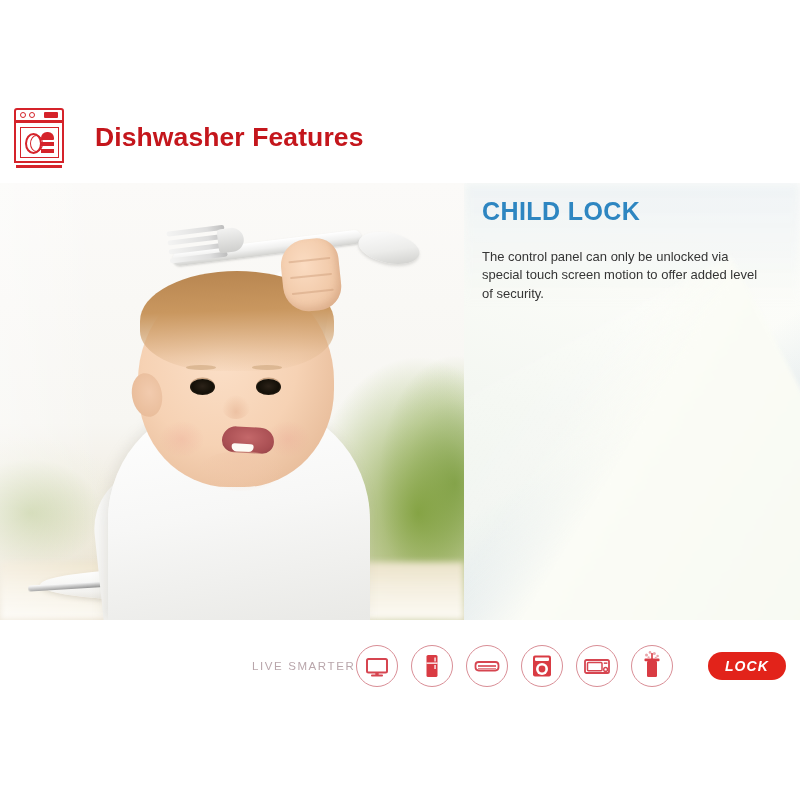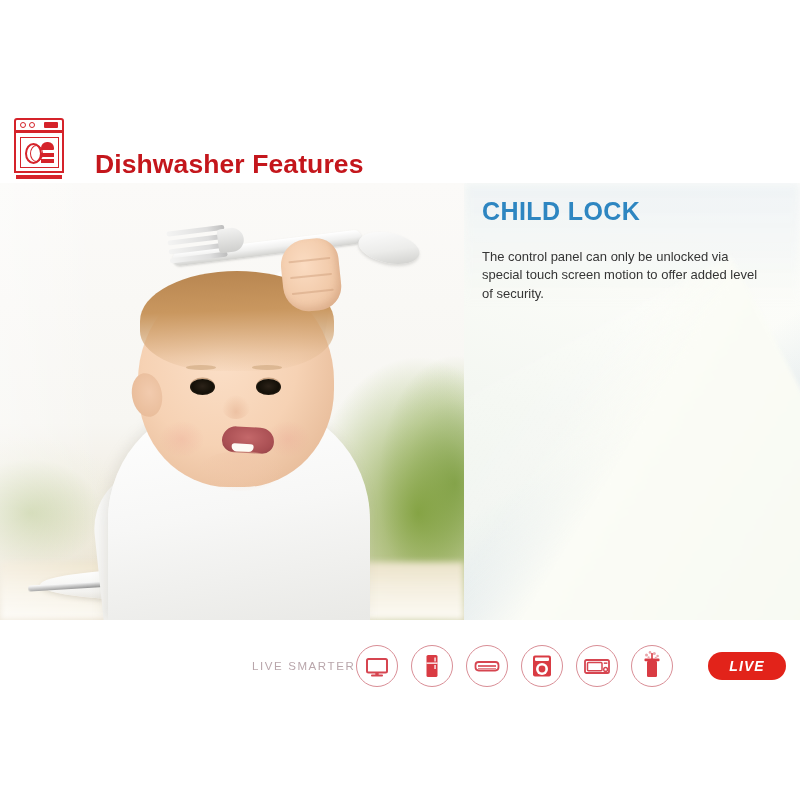--- a/index.html
+++ b/index.html
@@ -22,21 +22,21 @@
   }
 
   
   .header {
     position: absolute;
     left: 0;
     top: 95px;
     width: 800px;
     height: 85px;
     display: flex;
-    align-items: flex-end;
+    align-items: center;
   }
   .header-icon {
     position: relative;
     width: 54px;
     height: 64px;
     margin-left: 12px;
     flex: none;
   }
   .header-title {
     margin-left: 29px;
@@ -581,17 +581,17 @@
           <circle cx="18" cy="6.4" r="1.3" fill="#eba5aa"></circle>
           <circle cx="22.3" cy="7.4" r="1.5" fill="#eba5aa"></circle>
           <circle cx="25.6" cy="10" r="1.3" fill="#eba5aa"></circle>
           <circle cx="16.6" cy="11.4" r="1.1" fill="#eba5aa"></circle>
           <circle cx="23.8" cy="11.8" r="1.1" fill="#eba5aa"></circle>
         </svg>
       </div>
     </div>
 
     <div class="sharp-logo">
-      <span>LIVE</span>
+      <span>LOCK</span>
     </div>
   </div>
 
 </div>
 
 </body></html>

